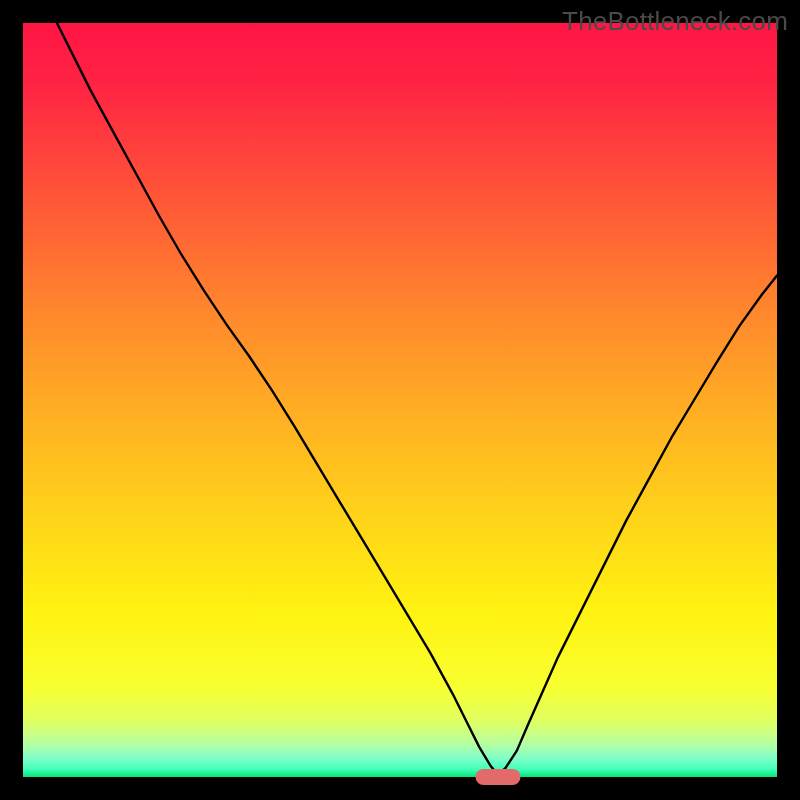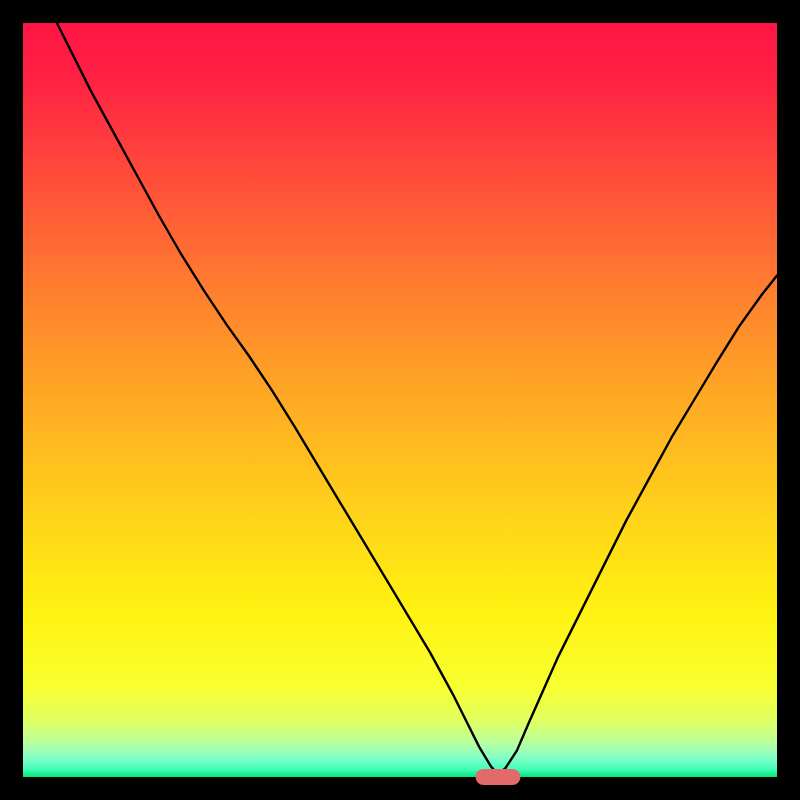--- a/index.html
+++ b/index.html
@@ -46,20 +46,21 @@
     position: absolute;
     border-radius: 8px;
     transform: translate(-50%, -50%);
   }
 </style>
 </head>
 <body>
 
 <div class="frame">
 
+  <div class="watermark">TheBottleneck.com</div>
 
   <div class="plot-outer">
     <svg class="plot" viewBox="0 0 754 754" preserveAspectRatio="none">
       <defs>
         <linearGradient id="bg-grad" x1="0" y1="0" x2="0" y2="1">
             <stop offset="0%" stop-color="#ff1545"></stop>
             <stop offset="8%" stop-color="#ff2343"></stop>
             <stop offset="20%" stop-color="#ff4b3a"></stop>
             <stop offset="35%" stop-color="#ff7d2f"></stop>
             <stop offset="50%" stop-color="#ffaa24"></stop>

